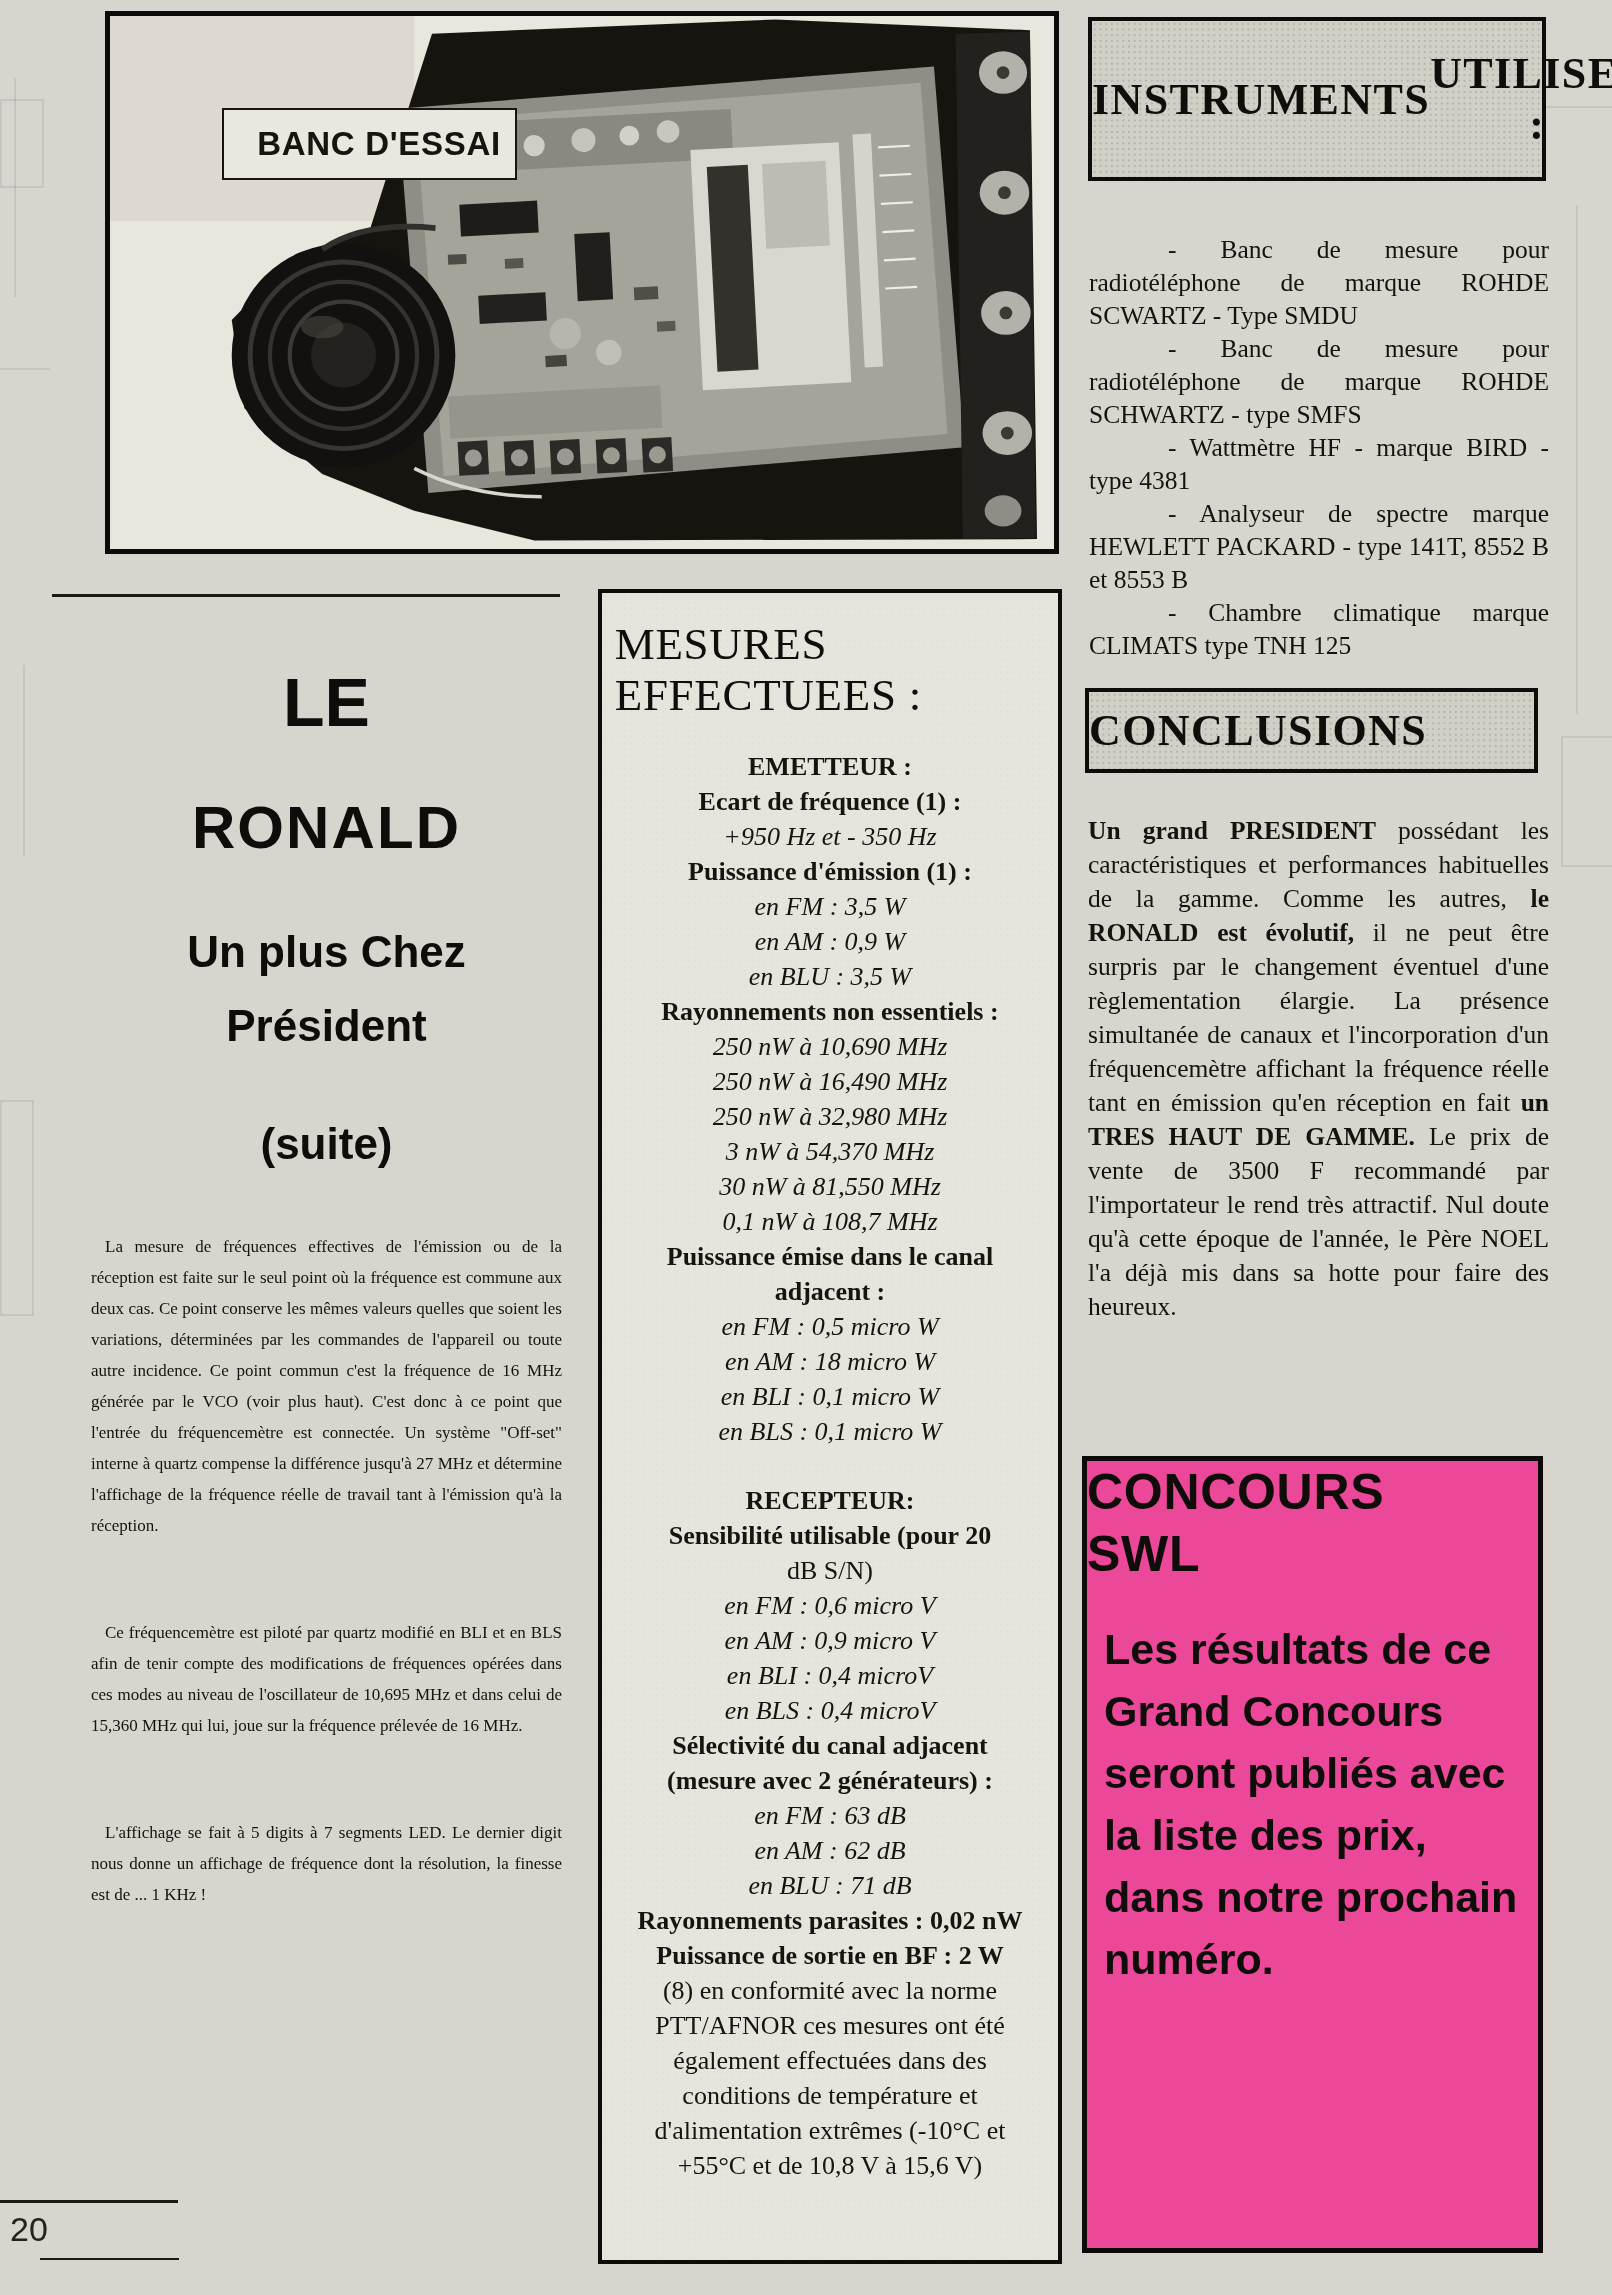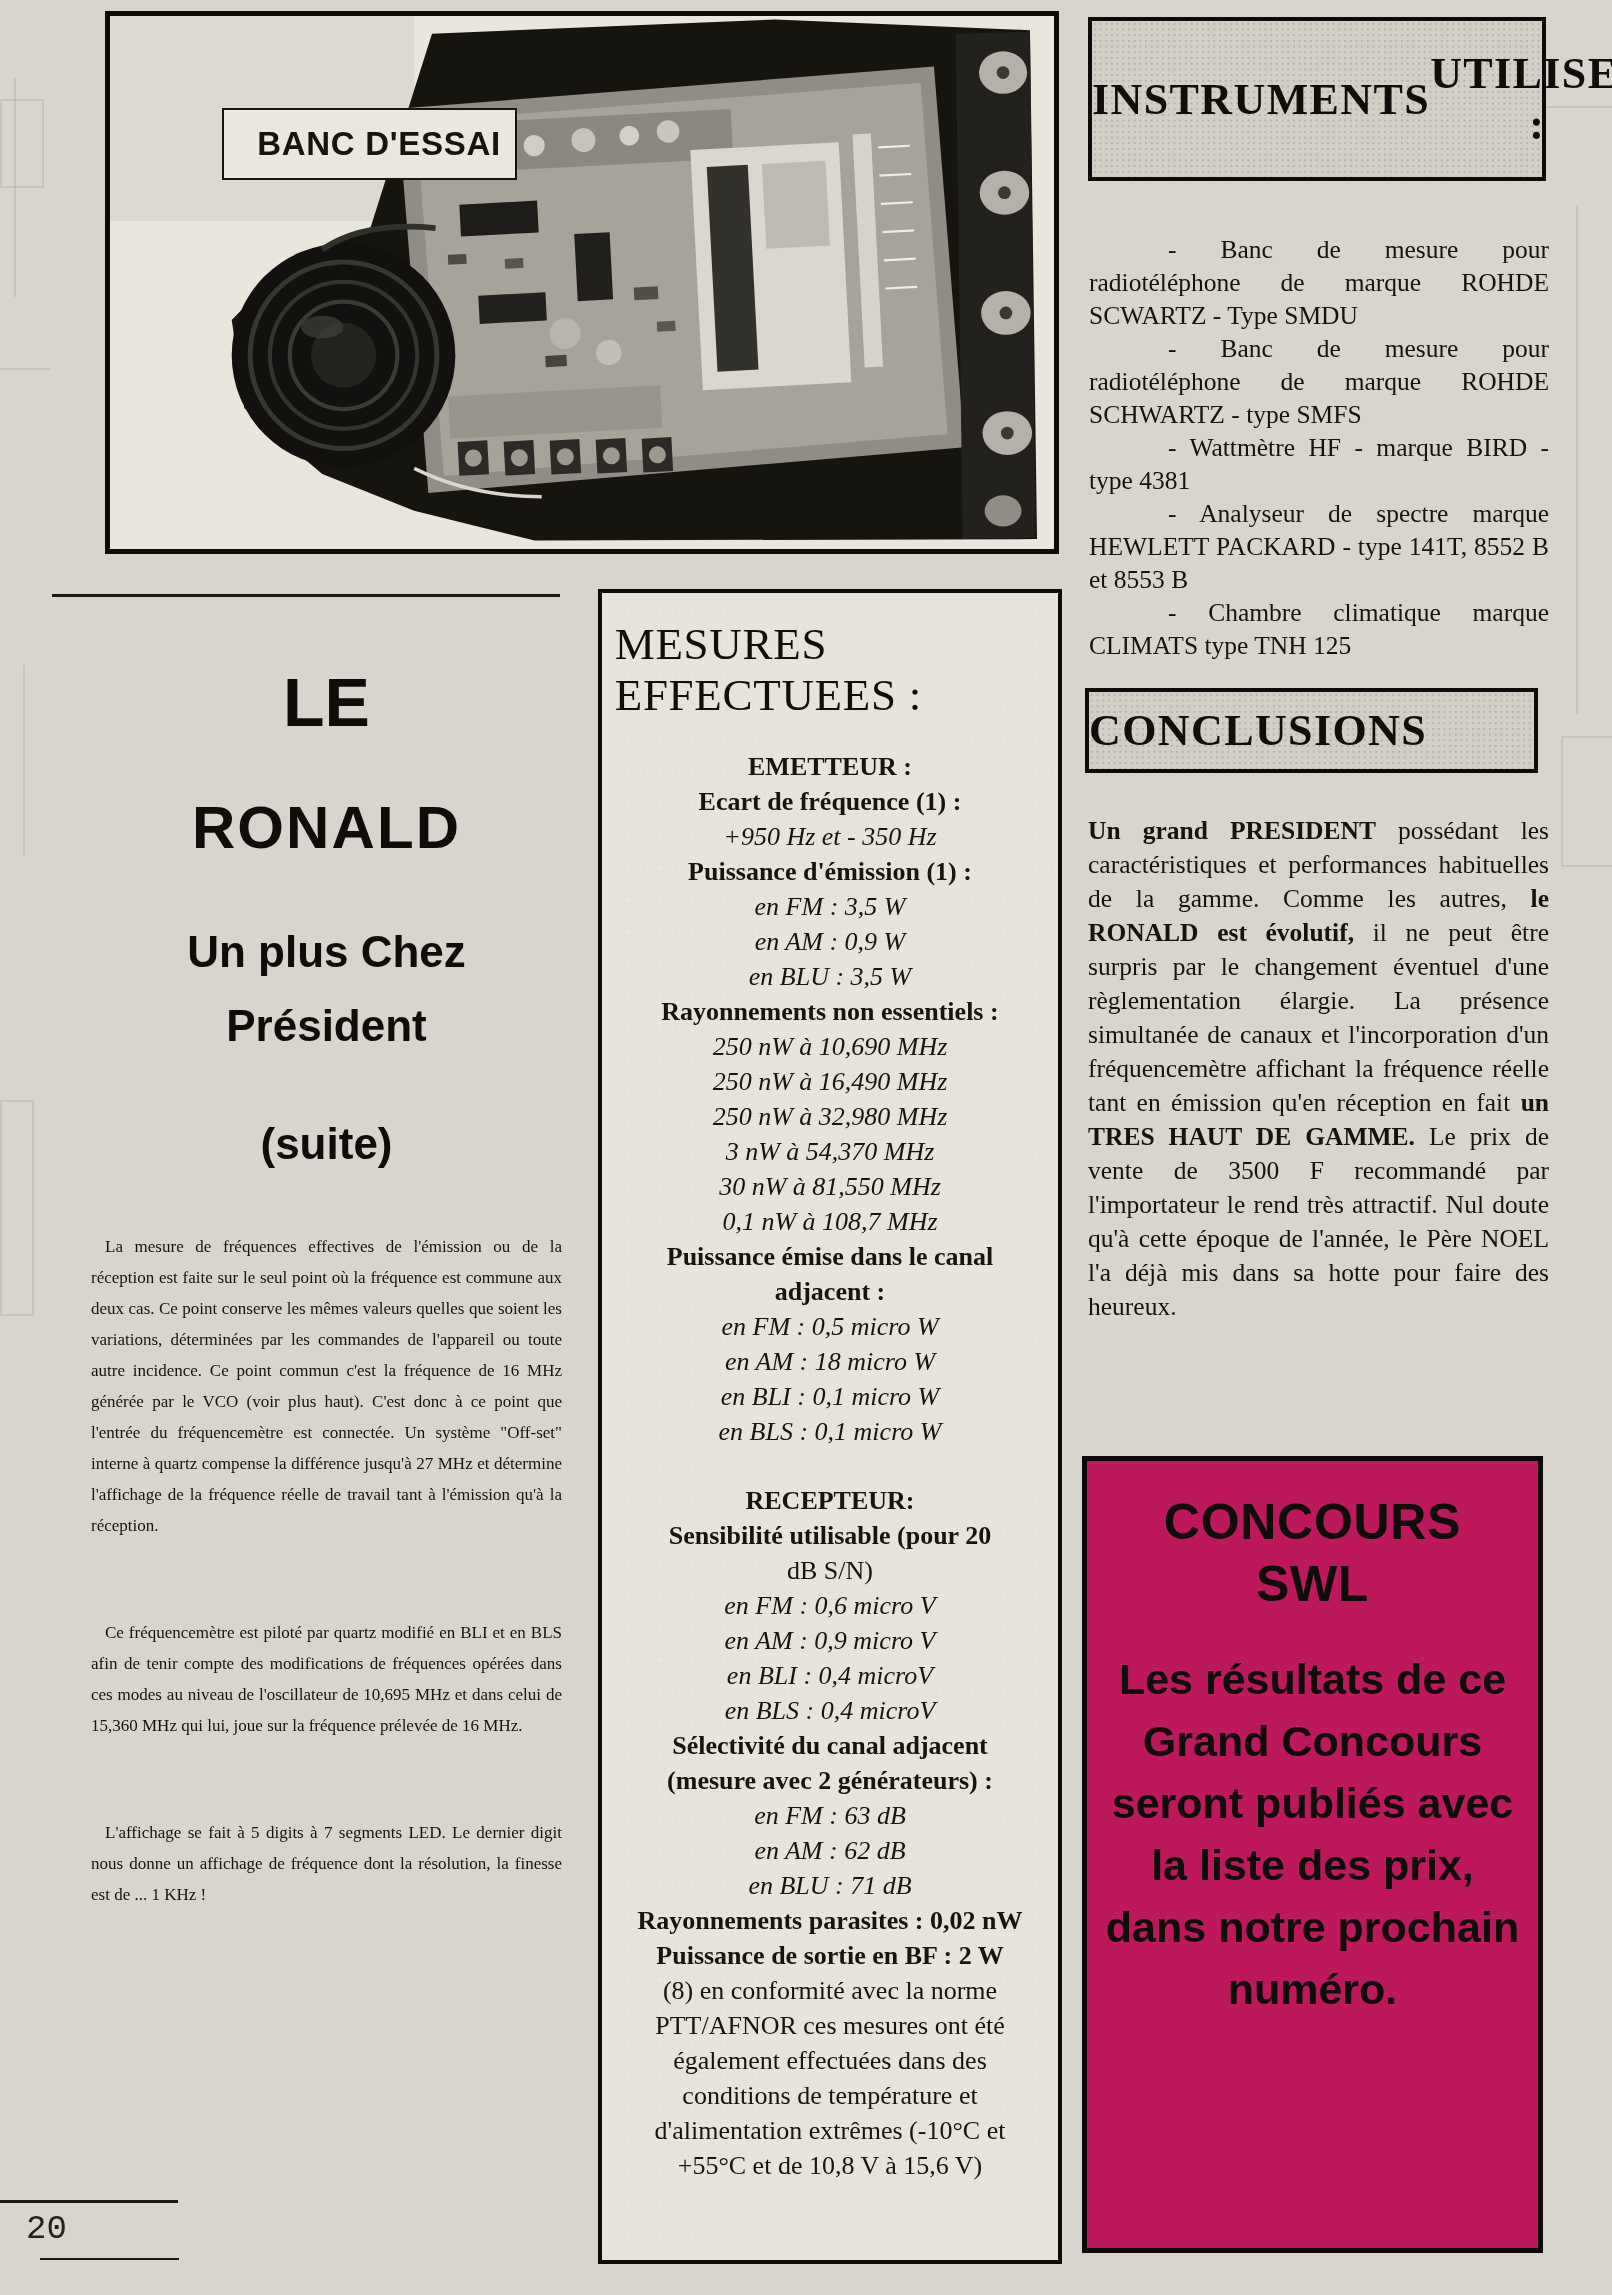--- a/index.html
+++ b/index.html
@@ -75,31 +75,31 @@
   }
   #mesures-title{font-weight:400;font-size:45px;line-height:51px;letter-spacing:0.7px;margin-bottom:28px;color:#0f0e0b;}
   .mline{font-size:26px;line-height:35px;text-align:center;color:#15140f;}
   .mline.bold{font-weight:700;}
   .mline.italic{font-style:italic;}
   .mline.spacer{height:34px;}
 
   
   #concours-box{
     position:absolute;left:1082px;top:1456px;width:461px;height:797px;
-    box-sizing:border-box;border:5px solid #0c0b09;background:#be185d;
-    text-align:center;padding-top:30px;
+    box-sizing:border-box;border:5px solid #0c0b09;background:#ec4899;
+    
     font-family:"Liberation Sans", sans-serif;color:#0e0d0a;
   }
   #concours-title{font-weight:700;font-size:50px;line-height:62px;letter-spacing:0.7px;}
   #concours-body{font-weight:700;font-size:43px;line-height:62px;margin:33px 17px 0 17px;}
 
   
   #page-number{
-    position:absolute;left:26px;top:2210px;
-    font-family:Liberation Mono, monospace;font-size:34px;color:#23221d;
+    position:absolute;left:10px;top:2210px;
+    font-family:Liberation Sans, sans-serif;font-size:34px;color:#23221d;
   }
 </style>
 </head>
 <body>
 
 <div id="page">
 
   <div class="bleed vline" style="left:14px;top:78px;height:219px;"></div>
   <div class="bleed box" style="left:0px;top:99px;width:40px;height:85px;"></div>
   <div class="bleed vline" style="left:22.6px;top:665px;height:191px;"></div>

